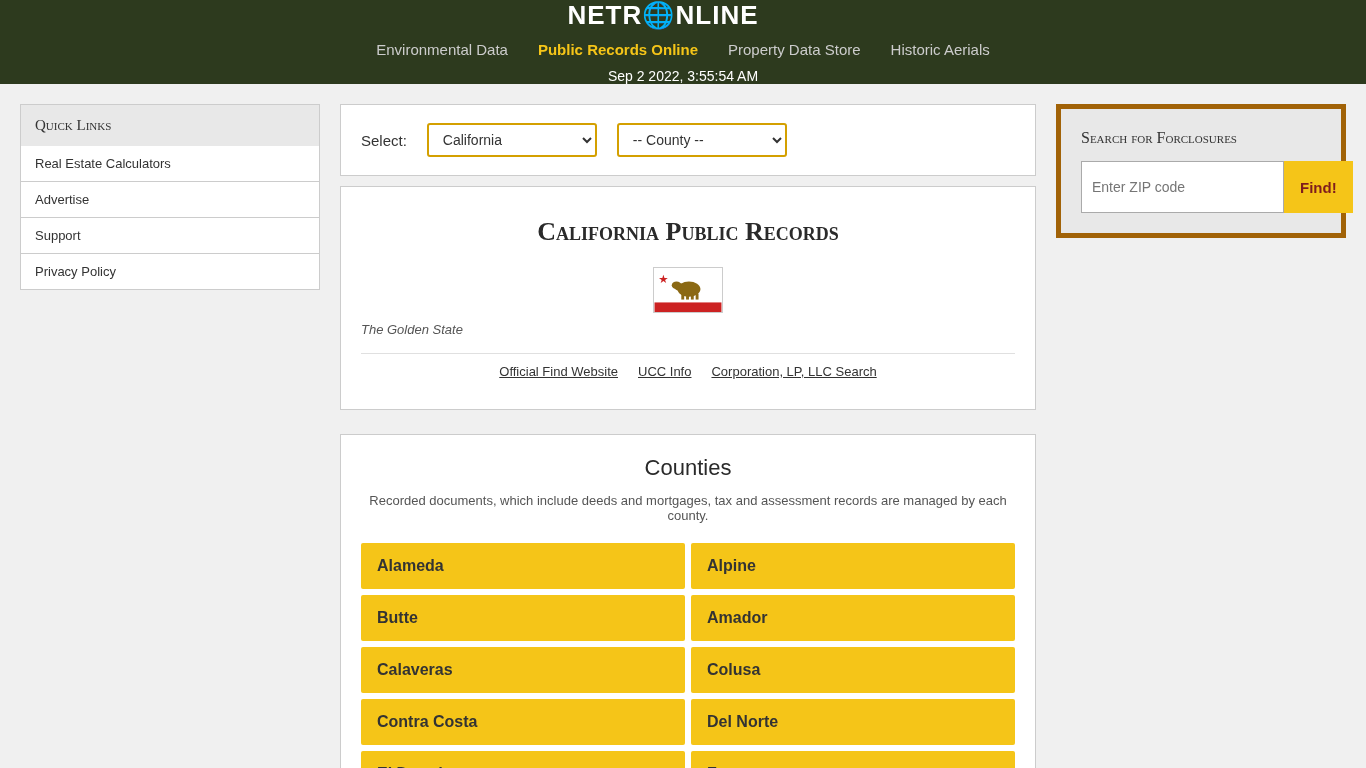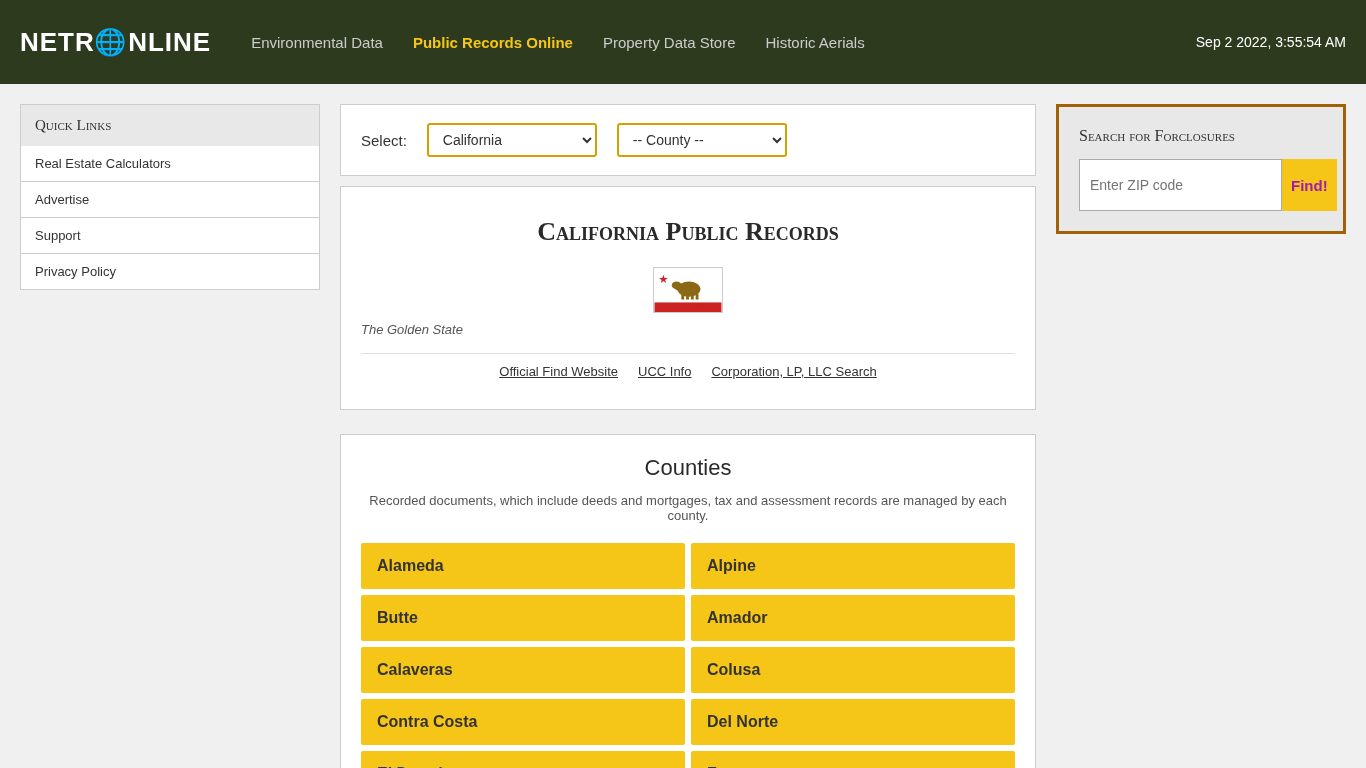--- a/index.html
+++ b/index.html
@@ -5,20 +5,21 @@
     * { margin: 0; padding: 0; box-sizing: border-box; }
     body { font-family: Arial, sans-serif; background: #f0f0f0; font-size: 14px; }
 
     
     .header {
       background: #2d3a1e;
       display: flex;
       align-items: center;
       padding: 0 20px;
       height: 84px;
+      flex-direction: column;
     }
     .logo {
       color: #fff;
       font-size: 26px;
       font-weight: bold;
       letter-spacing: 1px;
       margin-right: 40px;
       white-space: nowrap;
     }
     .logo span { color: #f0c040; }
@@ -184,21 +185,21 @@
       border-radius: 2px;
     }
 
     
     .right-sidebar {
       width: 290px;
       flex-shrink: 0;
     }
     .foreclosure-box {
       background: #e8e8e8;
-      border: 3px solid #a16207;
+      border: 5px solid #a16207;
       padding: 20px;
     }
     .foreclosure-title {
       font-family: Georgia, serif;
       font-variant: small-caps;
       font-size: 16px;
       color: #333;
       margin-bottom: 14px;
     }
     .zip-row {
@@ -209,24 +210,24 @@
       flex: 1;
       border: 1px solid #aaa;
       padding: 17px 10px;
       font-size: 14px;
       color: #0369a1;
       outline: none;
     }
     .find-btn {
       background: #f5c518;
       border: none;
-      padding: 8px 9px;
+      padding: 8px 16px;
       font-size: 15px;
       font-weight: bold;
-      color: #a21caf;
+      color: #7f1d1d;
       cursor: pointer;
     }
   </style>
 </head>
 <body>
 
 <div class="header">
   <div class="logo">
     NETR<span>🌐</span>NLINE
   </div>

